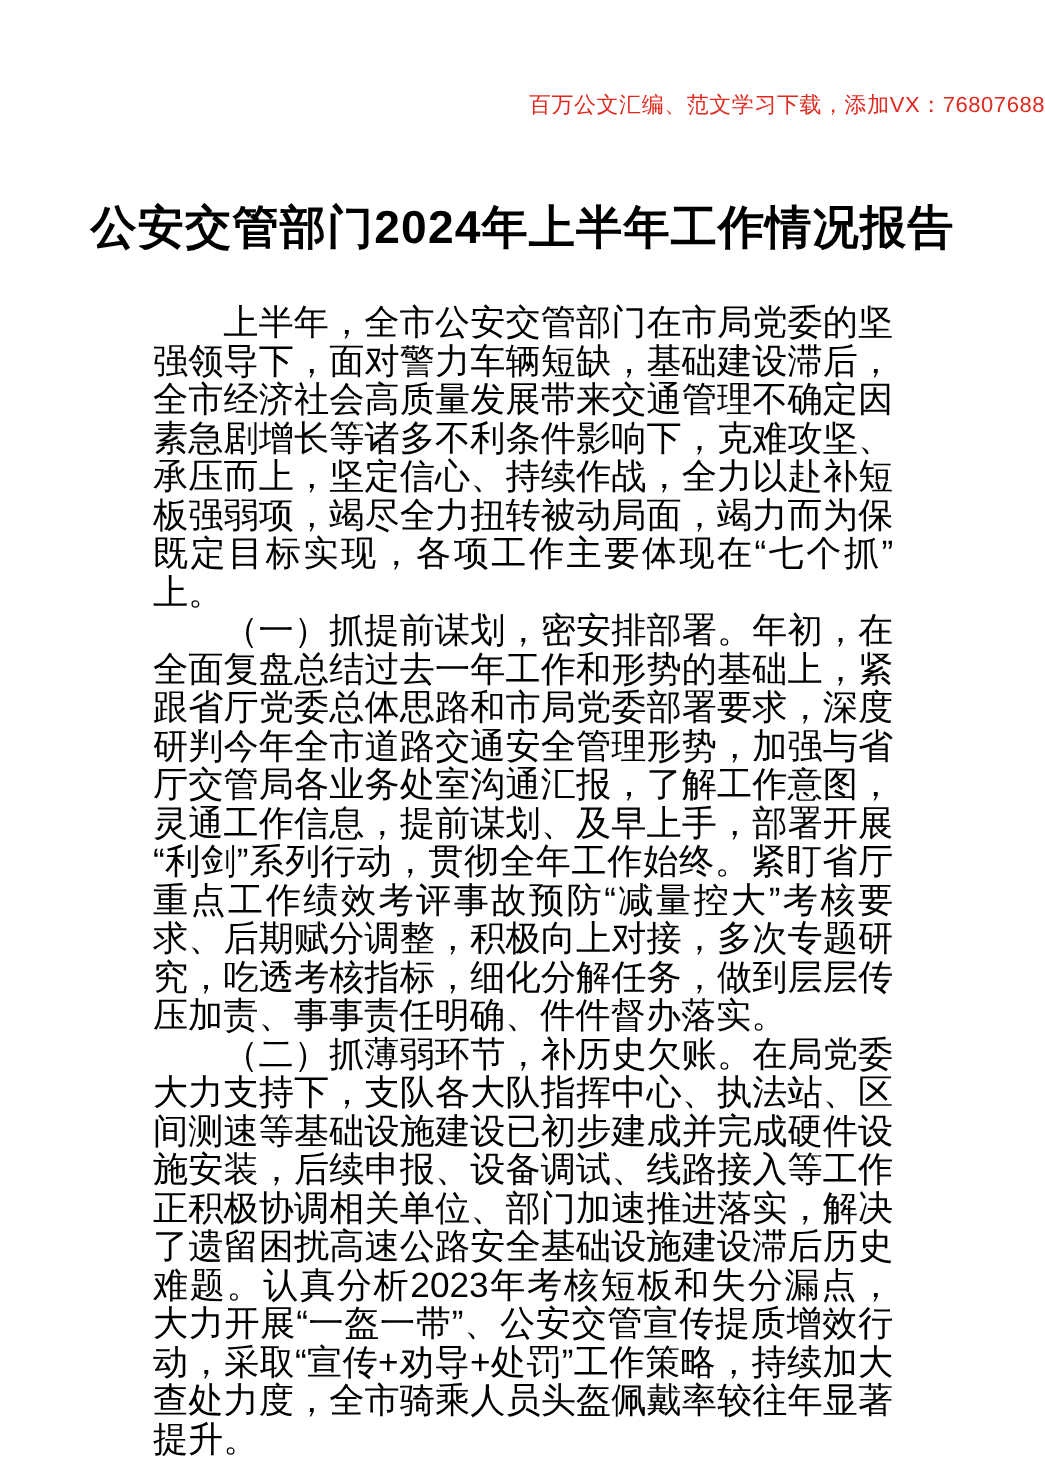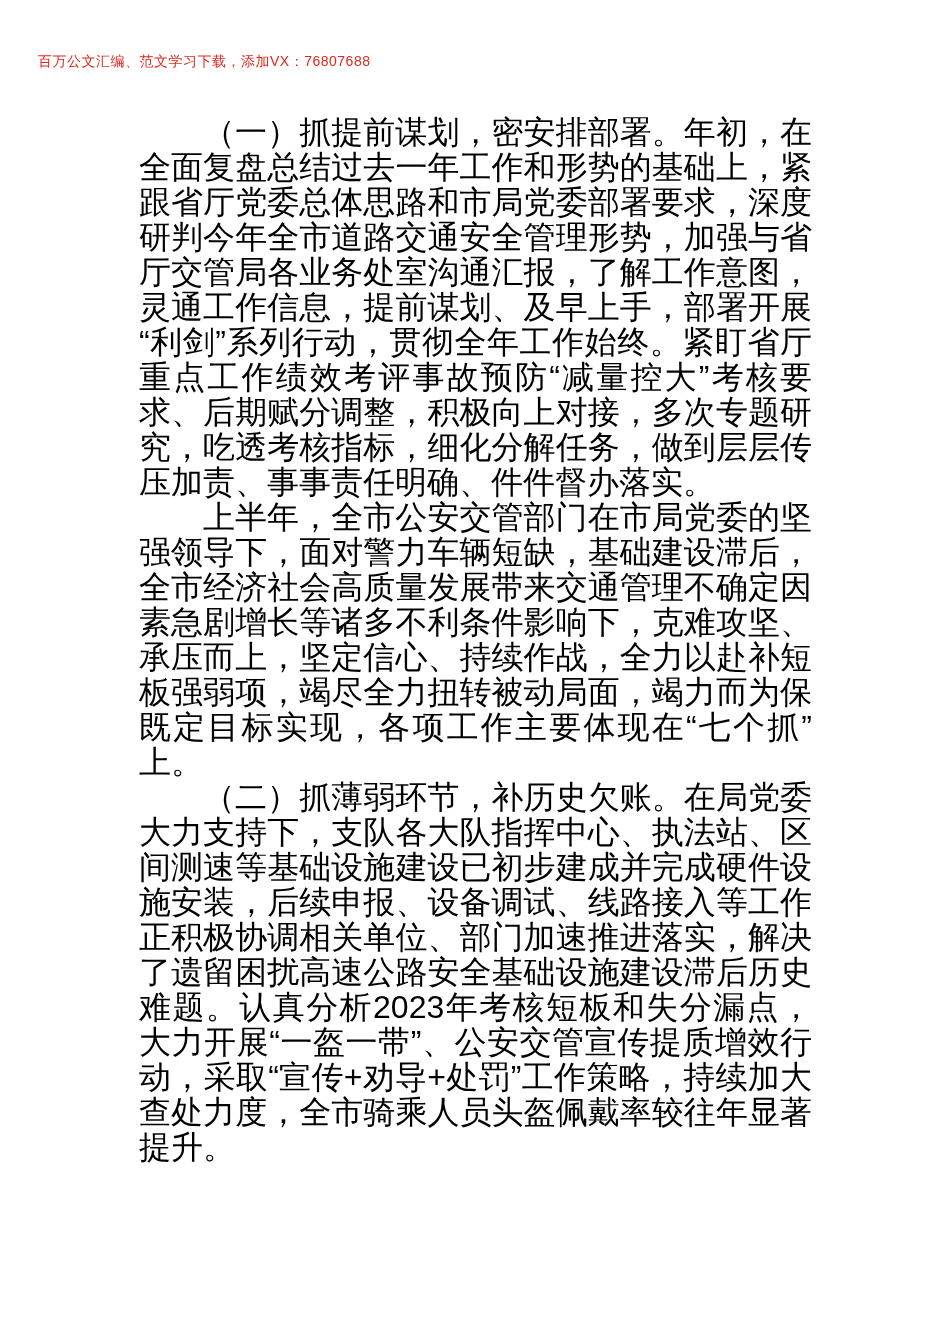--- a/index.html
+++ b/index.html
@@ -10,24 +10,24 @@
   .page {
     position: relative;
     width: 950px;
     height: 1344px;
     background: #ffffff;
     overflow: hidden;
     font-family: "Liberation Sans", sans-serif;
     color: #000000;
   }
   .notice {
-    padding-top: 49px;
+    padding-top: 84px;
     margin-left: 38px;          
-    text-align: left;
-    font-size: 14px;
+    text-align: right;
+    font-size: 20px;
     line-height: 24px;
     font-weight: 400;
     color: #e0281e;
     letter-spacing: 0.5px;
   }
   .title {
     margin: 72px 0 0 0;
     text-align: center;
     font-size: 42px;
     line-height: 54px;
@@ -49,21 +49,22 @@
     word-break: break-all;
   }
 </style>
 </head>
 <body>
 
 <div class="page">
 
   <div class="notice">百万公文汇编、范文学习下载，添加VX：76807688</div>
 
+  <h1 class="title">公安交管部门2024年上半年工作情况报告</h1>
 
   <div class="doc-body">
+    <p>上半年，全市公安交管部门在市局党委的坚强领导下，面对警力车辆短缺，基础建设滞后，全市经济社会高质量发展带来交通管理不确定因素急剧增长等诸多不利条件影响下，克难攻坚、承压而上，坚定信心、持续作战，全力以赴补短板强弱项，竭尽全力扭转被动局面，竭力而为保既定目标实现，各项工作主要体现在“七个抓”上。</p>
     <p>（一）抓提前谋划，密安排部署。年初，在全面复盘总结过去一年工作和形势的基础上，紧跟省厅党委总体思路和市局党委部署要求，深度研判今年全市道路交通安全管理形势，加强与省厅交管局各业务处室沟通汇报，了解工作意图，灵通工作信息，提前谋划、及早上手，部署开展“利剑”系列行动，贯彻全年工作始终。紧盯省厅重点工作绩效考评事故预防“减量控大”考核要求、后期赋分调整，积极向上对接，多次专题研究，吃透考核指标，细化分解任务，做到层层传压加责、事事责任明确、件件督办落实。</p>
-    <p>上半年，全市公安交管部门在市局党委的坚强领导下，面对警力车辆短缺，基础建设滞后，全市经济社会高质量发展带来交通管理不确定因素急剧增长等诸多不利条件影响下，克难攻坚、承压而上，坚定信心、持续作战，全力以赴补短板强弱项，竭尽全力扭转被动局面，竭力而为保既定目标实现，各项工作主要体现在“七个抓”上。</p>
     <p>（二）抓薄弱环节，补历史欠账。在局党委大力支持下，支队各大队指挥中心、执法站、区间测速等基础设施建设已初步建成并完成硬件设施安装，后续申报、设备调试、线路接入等工作正积极协调相关单位、部门加速推进落实，解决了遗留困扰高速公路安全基础设施建设滞后历史难题。认真分析2023年考核短板和失分漏点，大力开展“一盔一带”、公安交管宣传提质增效行动，采取“宣传+劝导+处罚”工作策略，持续加大查处力度，全市骑乘人员头盔佩戴率较往年显著提升。</p>
 
   </div>
 
 </div>
 
 </body></html>

